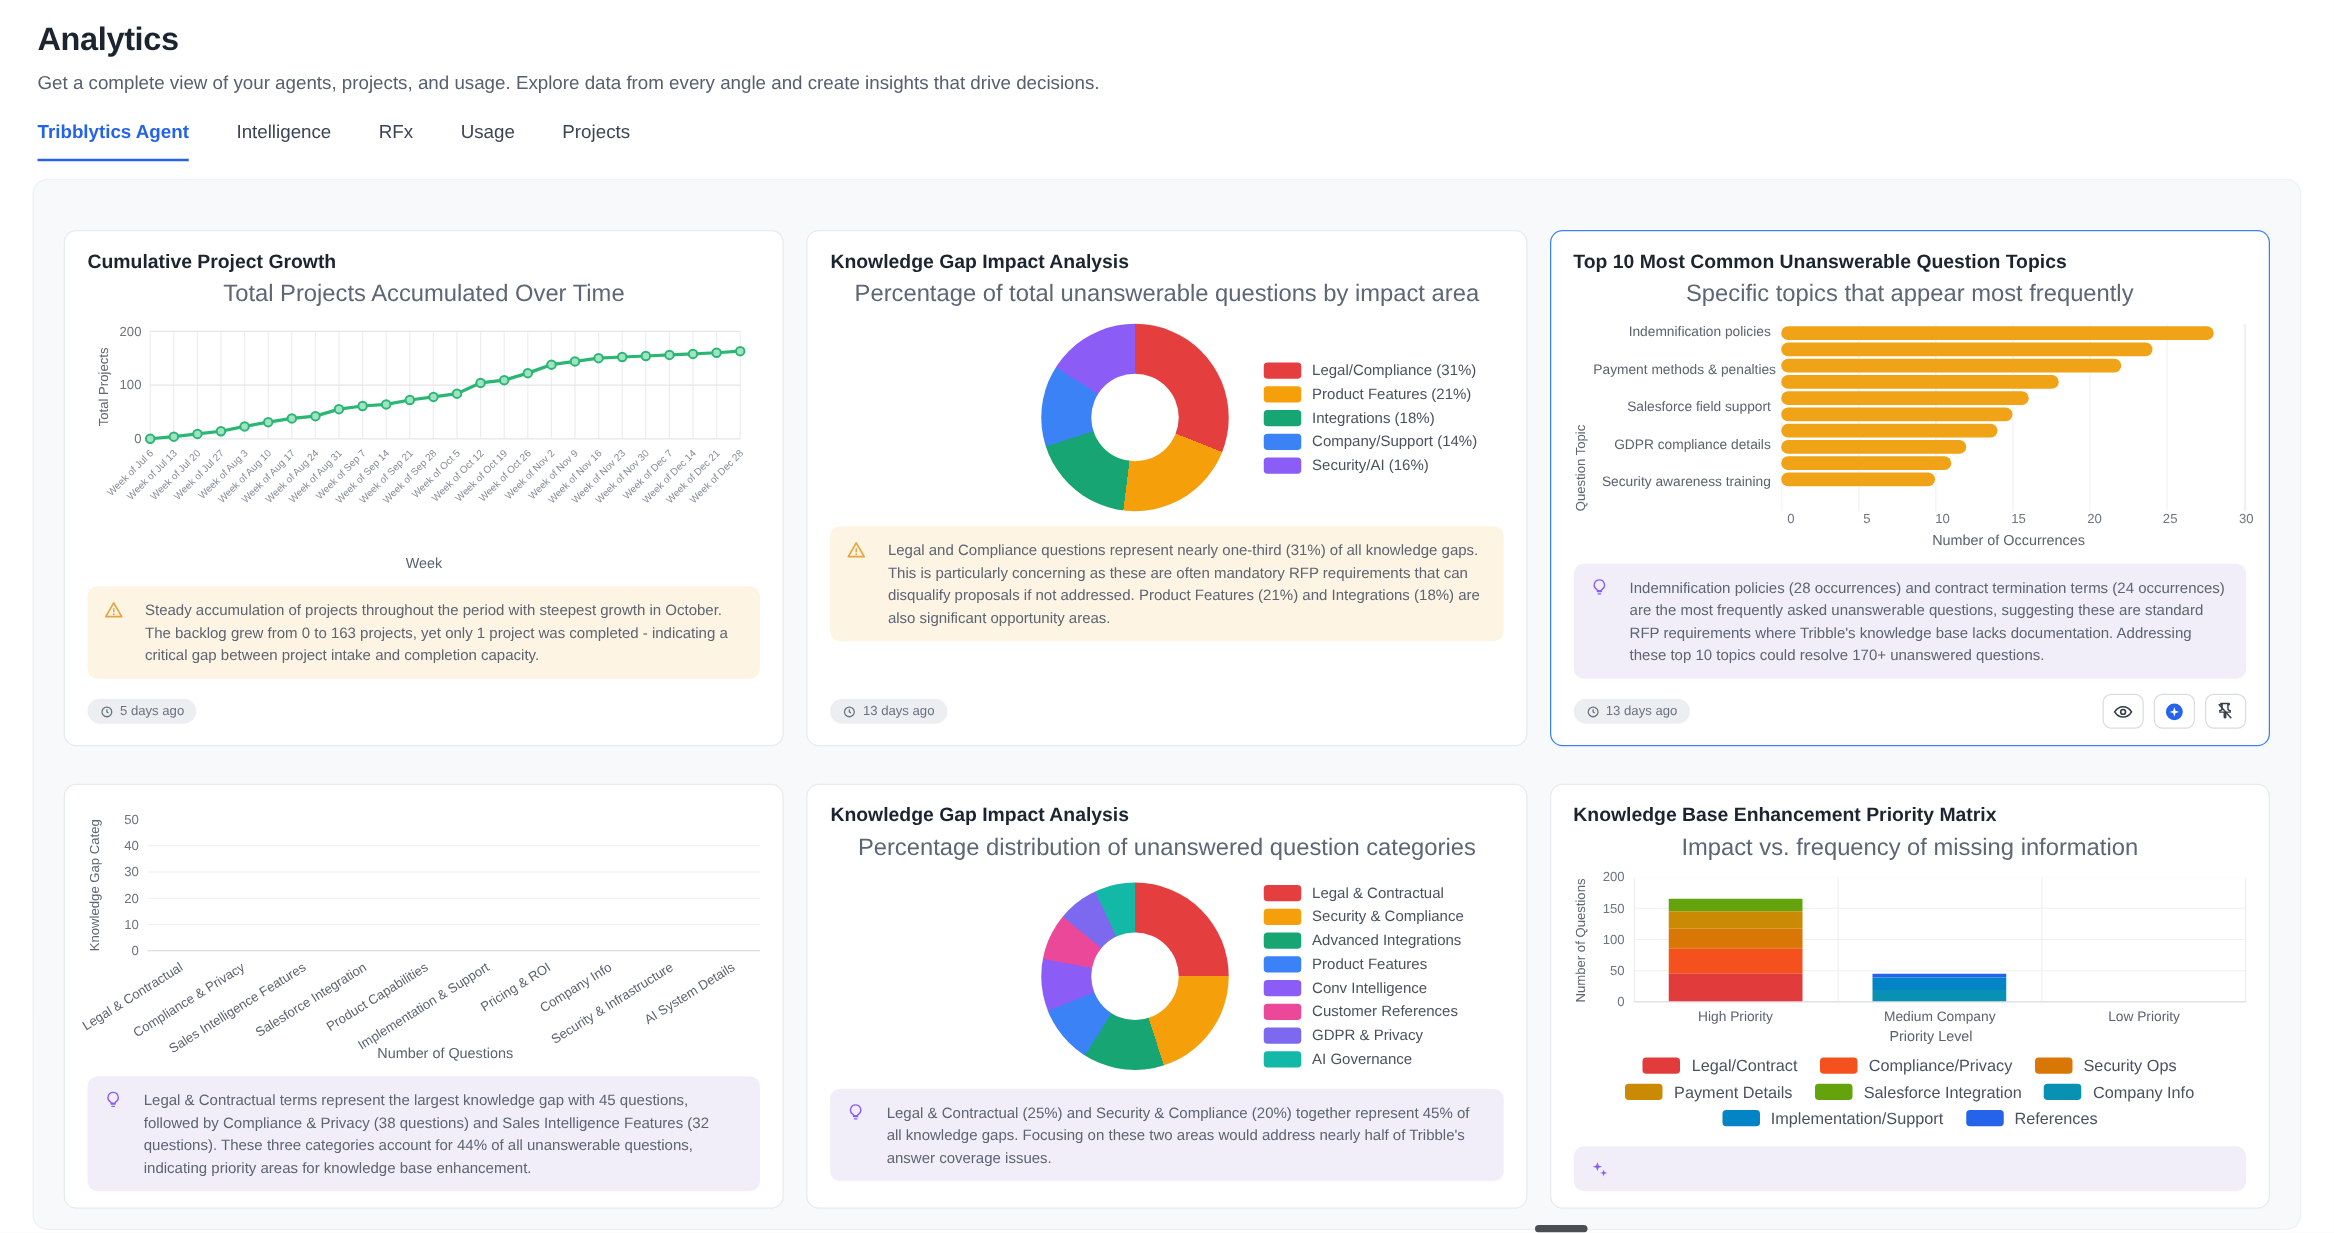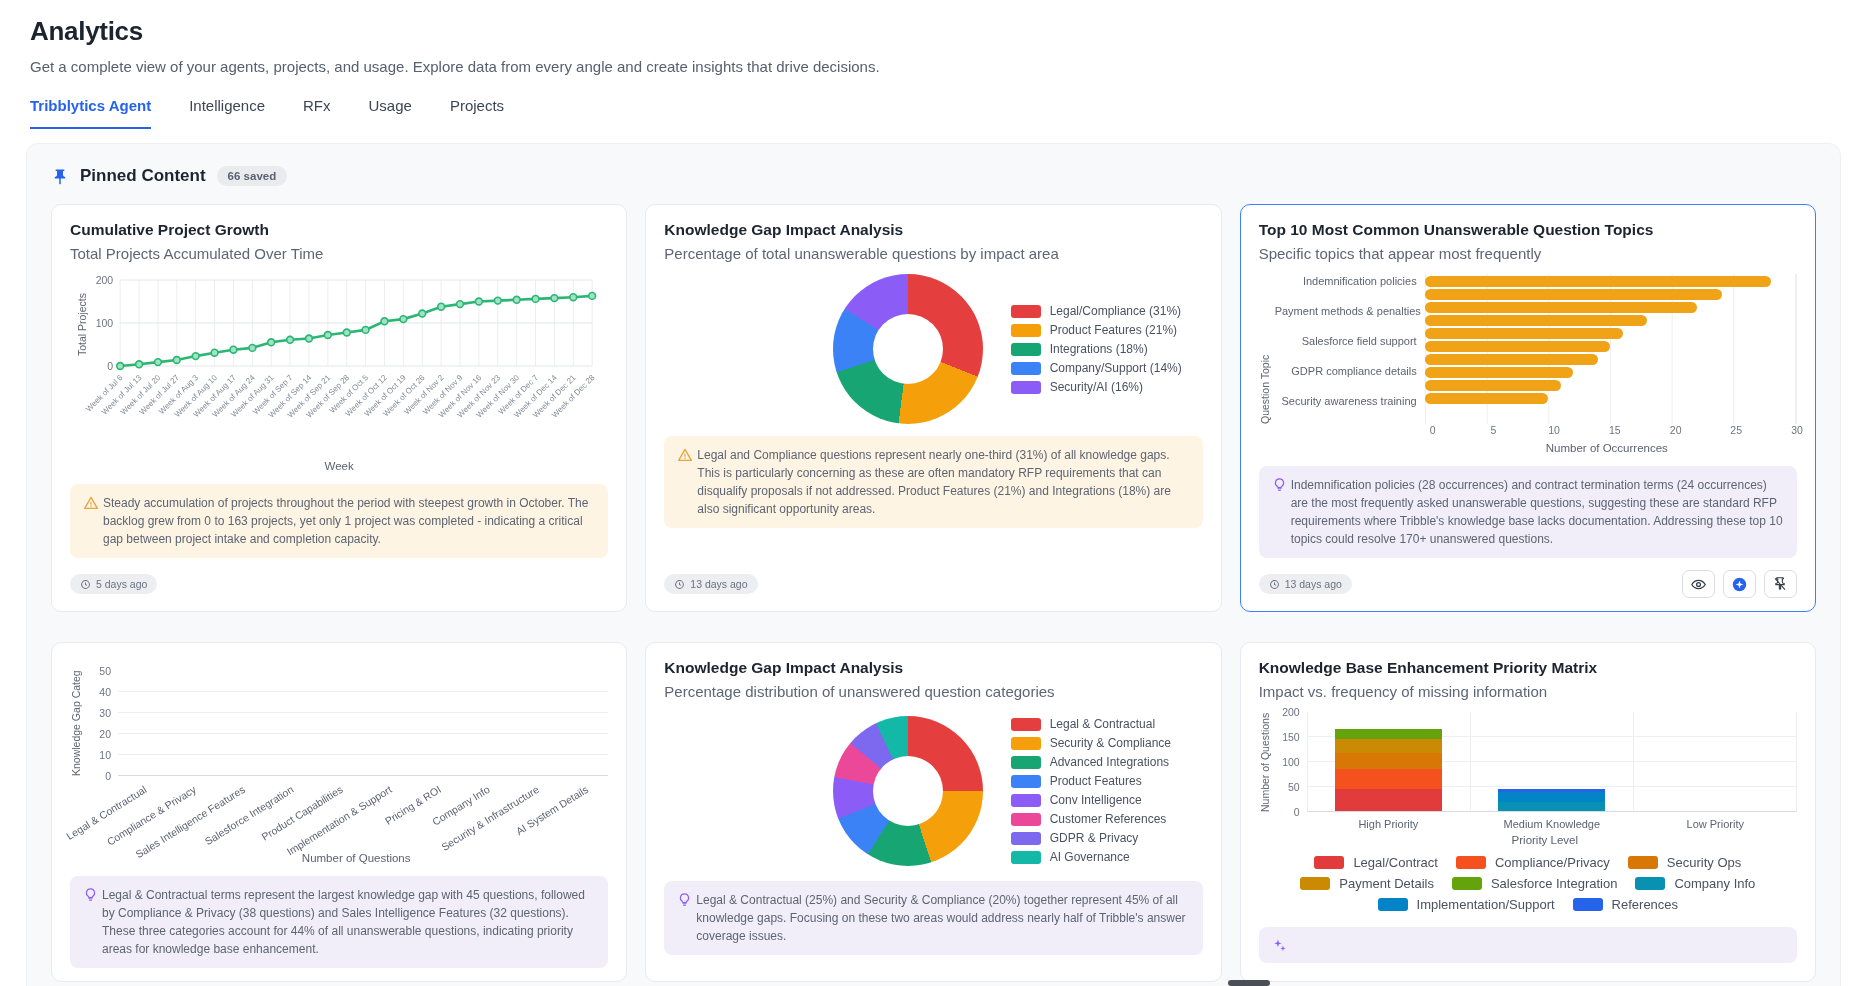--- a/index.html
+++ b/index.html
@@ -14,21 +14,21 @@
   .panel { margin:14px 26px 0; background:#f8f9fb; border:1px solid #eef0f3; border-radius:12px;
            padding:22px 24px 16px; }
   .panel-head { display:flex; align-items:center; gap:11px; }
   .panel-title { font-size:17px; font-weight:700; }
   .badge { background:#e9ebef; border-radius:999px; padding:4px 11px; font-size:11.5px; color:#5a6270; font-weight:600; }
   .grid { margin-top:18px; display:grid; grid-template-columns:repeat(3,1fr); gap:30px 18px; }
   .card { background:#fff; border:1px solid #e7eaee; border-radius:10px; padding:16px 18px 13px;
           display:flex; flex-direction:column; }
   .card.selected { border:1.5px solid #3b82f6; }
   .card-title { font-size:15.5px; font-weight:700; }
-  .card-sub { font-size:15px; color:#5d6675; margin-top:6px; }
+  .card-sub { font-size:19px; color:#5d6675; margin-top:6px;text-align:center; }
   .chart { margin-top:10px; }
   svg { overflow:visible; display:block; }
   .axis-xlabel { text-align:center; font-size:11.5px; color:#596270; margin-top:18px; }
   .legend-center { display:flex; justify-content:center; align-items:center; gap:8px; font-size:12.5px; color:#3c4452; margin-top:8px; }
   .lswatch { width:36px; height:14px; border:2px solid #27ae60; background:#b9ecd3; display:inline-block; }
   
   .pie-area { display:flex; align-items:center; margin-top:12px; }
   .pie-spacer { flex:1; }
   .donut { width:150px; height:150px; border-radius:50%; position:relative; flex-shrink:0; }
   .donut::after { content:""; position:absolute; inset:40px; background:#fff; border-radius:50%; }
@@ -74,21 +74,21 @@
            border-bottom:1px solid #d8dce2; }
   .sslot { flex:1; display:flex; align-items:flex-end; justify-content:center; border-left:1px solid #edeff2; }
   .sslot:last-child { border-right:1px solid #edeff2; }
   .sbar { width:66%; height:100%; display:flex; flex-direction:column-reverse; }
   .slabs { display:flex; margin-left:34px; font-size:11px; color:#5c6370; margin-top:6px; }
   .slab { flex:1; text-align:center; }
   .sxlabel { margin-left:34px; text-align:center; font-size:11.5px; color:#596270; margin-top:4px; }
   .slegend { display:flex; flex-wrap:wrap; justify-content:center; column-gap:18px; row-gap:0; margin-top:6px; }
   .slegend .litem { font-size:13px; margin:3px 0; }
   
-  .insight { display:flex; gap:4px; border-radius:8px; padding:10px 13px; font-size:12px; line-height:1.5;
+  .insight { display:flex; gap:17px; border-radius:8px; padding:10px 13px; font-size:12px; line-height:1.5;
              color:#5d6472; margin-top:12px; }
   .insight.amber { background:#fdf4e3; }
   .insight.lavender { background:#f1eefa; }
   .insight-icon { flex-shrink:0; margin-top:1px; }
   .meta { margin-top:auto; padding-top:12px; display:flex; align-items:center; justify-content:space-between; min-height:40px; }
   .pill { display:inline-flex; align-items:center; gap:5px; background:#eceef1; border-radius:999px;
           padding:4px 10px; font-size:10.5px; color:#6a7280; }
   .actions { display:flex; gap:8px; }
   .abtn { width:33px; height:28px; border:1px solid #d9dde2; border-radius:7px; background:#fff;
           display:flex; align-items:center; justify-content:center; cursor:pointer; }
@@ -104,29 +104,20 @@
 
 <div class="tabs">
   <div class="tab active">Tribblytics Agent</div>
   <div class="tab">Intelligence</div>
   <div class="tab">RFx</div>
   <div class="tab">Usage</div>
   <div class="tab">Projects</div>
 </div>
 
 <div class="panel">
-  <div class="panel-head">
-    <span class="insight-icon">
-        <svg viewBox="0 0 24 24" width="18" height="18">
-          <path d="M16 9V4h1a1 1 0 0 0 0-2H7a1 1 0 0 0 0 2h1v5c0 1.66-1.34 3-3 3v2h5.97v7l1 1 1-1v-7H19v-2c-1.66 0-3-1.34-3-3Z" fill="#2563eb"></path>
-        </svg>
-      </span>
-    <span class="panel-title">Pinned Content</span>
-    <span class="badge">66 saved</span>
-  </div>
 
   <div class="grid">
 
     <div class="card">
       <div class="card-title">Cumulative Project Growth</div>
       <div class="card-sub">Total Projects Accumulated Over Time</div>
       <div class="chart">
           <svg viewBox="0 0 530 170" width="100%" height="170">
             <line x1="46" y1="8" x2="46" y2="94" stroke="#eceef1" stroke-width="1"></line>
             <line x1="64.88" y1="8" x2="64.88" y2="94" stroke="#eceef1" stroke-width="1"></line>
@@ -552,21 +543,21 @@
                     <div style="height:3.5%;background:#2563eb"></div>
                   </div>
                 </div>
                 <div class="sslot">
                   <div class="sbar"></div>
                 </div>
               </div>
             </div>
             <div class="slabs">
               <div class="slab">High Priority</div>
-              <div class="slab">Medium Knowledge</div>
+              <div class="slab">Medium Company</div>
               <div class="slab">Low Priority</div>
             </div>
           </div>
         </div>
       <div class="sxlabel">Priority Level</div>
       <div class="slegend">
           <div class="litem">
             <span class="lbox" style="background:#e23b3b"></span>
             <span>Legal/Contract</span>
           </div>

